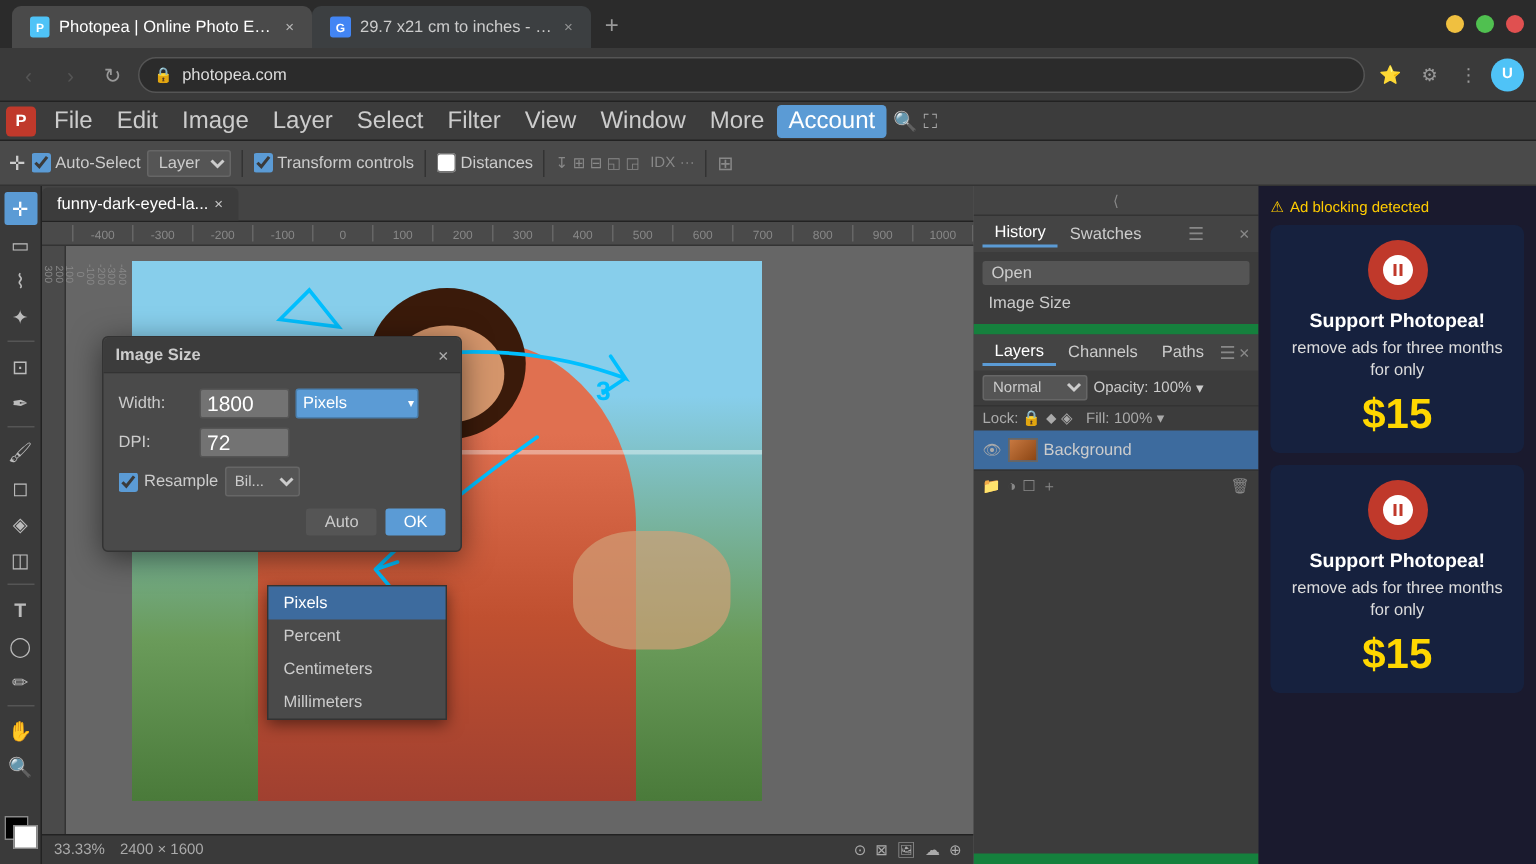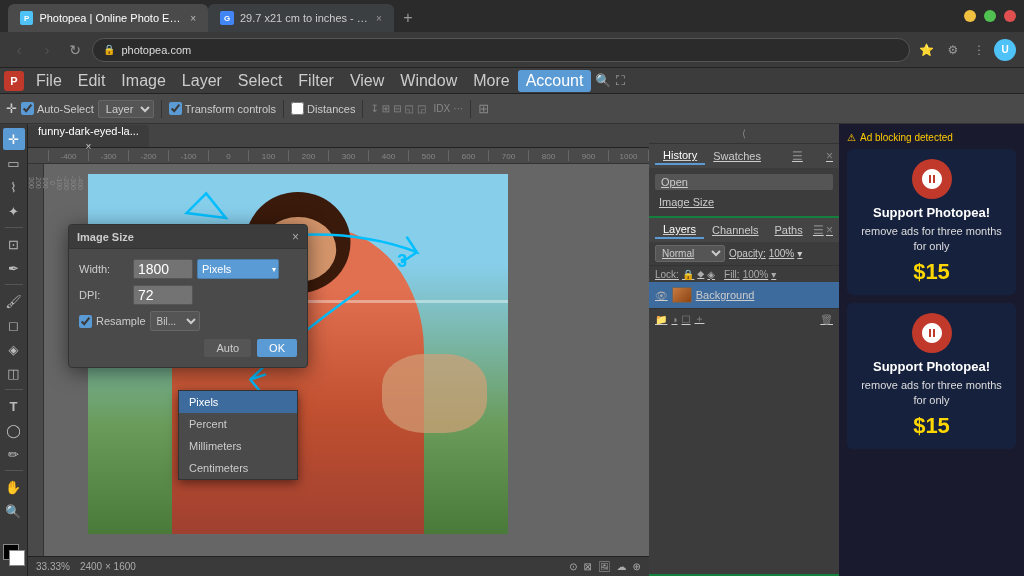--- a/index.html
+++ b/index.html
@@ -44,32 +44,32 @@
     
     .toolbox { width: 28px; background: #3a3a3a; border-right: 1px solid #222; display: flex; flex-direction: column; align-items: center; padding: 4px 0; gap: 2px; }
     .tool-btn { width: 22px; height: 22px; display: flex; align-items: center; justify-content: center; cursor: pointer; border-radius: 2px; color: #bbb; font-size: 13px; }
     .tool-btn.active { background: #5b9bd5; color: #fff; }
     .tool-separator { width: 18px; height: 1px; background: #555; margin: 3px 0; }
 
     
     .canvas-area { flex: 1; background: #5a5a5a; display: flex; flex-direction: column; overflow: hidden; position: relative; }
     .canvas-tabs { display: flex; background: #444; border-bottom: 1px solid #222; height: 24px; align-items: flex-end; }
     .canvas-tab { display: flex; align-items: center; height: 22px; padding: 0 10px; background: #555; border-radius: 4px 4px 0 0; font-size: 11px; color: #ccc; gap: 4px; cursor: pointer; }
-    .canvas-tab.active { background: #3c3c3c; color: #fff; flex-direction: column; }
+    .canvas-tab.active { background: #3c3c3c; color: #fff; }
     .canvas-tab-close { font-size: 10px; opacity: 0.7; }
     .ruler-h { height: 16px; background: #4a4a4a; border-bottom: 1px solid #333; display: flex; align-items: center; padding-left: 20px; overflow: hidden; }
     .ruler-marks { display: flex; align-items: center; gap: 0; }
     .ruler-mark { font-size: 8px; color: #888; min-width: 40px; text-align: center; border-left: 1px solid #666; padding-top: 2px; }
     .canvas-viewport { flex: 1; position: relative; overflow: hidden; background: #666; }
     .canvas-image { position: absolute; left: 50px; top: 20px; width: 420px; height: 360px; background: #888; overflow: hidden; }
     .canvas-image-placeholder { width: 100%; height: 100%; background: linear-gradient(135deg, #c0956c 0%, #8b4513 30%, #c87941 50%, #d4956b 70%, #7a9b5a 85%, #5a7a3a 100%); position: relative; display: flex; align-items: center; justify-content: center; overflow: hidden; }
 
     
     .status-bar { height: 20px; background: #3a3a3a; border-top: 1px solid #222; display: flex; align-items: center; padding: 0 8px; font-size: 10px; color: #aaa; gap: 10px; }
-    .panel { border-bottom: 2px solid #15803d; text-decoration: underline; }
+    .panel { border-bottom: 7px solid #15803d; }
     .panel-header { display: flex; align-items: center; height: 24px; background: #444; padding: 0 6px; }
     .panel-tab { padding: 2px 8px; font-size: 11px; color: #ccc; cursor: pointer; }
     .panel-tab.active { color: #fff; border-bottom: 2px solid #5b9bd5; }
     .panel-close { margin-left: auto; font-size: 12px; color: #888; cursor: pointer; }
     .panel-content { padding: 6px; font-size: 11px; color: #aaa; min-height: 30px; }
     .panel-small-btn { font-size: 11px; padding: 2px 6px; background: #555; border: none; color: #ccc; cursor: pointer; border-radius: 2px; margin-bottom: 4px; }
 
     
     .layers-toolbar { display: flex; align-items: center; padding: 3px 6px; gap: 4px; border-bottom: 1px solid #333; }
     .layers-select { background: #555; border: 1px solid #666; color: #ccc; font-size: 10px; padding: 1px 2px; border-radius: 2px; width: 70px; }
@@ -103,21 +103,21 @@
     .dropdown-item { padding: 5px 10px; font-size: 11px; color: #ccc; cursor: pointer; }
     .dropdown-item.active { background: #3d6b9e; color: #fff; }
 
     
     .ad-panel { width: 185px; background: #1a1a2e; display: flex; flex-direction: column; gap: 0; padding: 8px; }
     .ad-alert { font-size: 10px; color: #ffcc00; margin-bottom: 6px; display: flex; align-items: center; gap: 4px; }
     .ad-card { background: #16213e; border-radius: 6px; padding: 10px; margin-bottom: 8px; display: flex; flex-direction: column; align-items: center; text-align: center; }
     .ad-logo { width: 40px; height: 40px; background: #c0392b; border-radius: 50%; display: flex; align-items: center; justify-content: center; margin-bottom: 6px; }
     .ad-logo svg { width: 24px; height: 24px; }
     .ad-text { font-size: 11px; color: #ddd; line-height: 1.4; }
-    .ad-price { font-size: 22px; color: #ffd700; font-weight: bold; margin-top: 4px; }
+    .ad-price { font-size: 28px; color: #ffd700; font-weight: bold; margin-top: 4px; }
 
     
     .annotations-svg { position: absolute; top: 0; left: 0; width: 100%; height: 100%; pointer-events: none; }
   </style>
 </head>
 <body>
 
 <div>
 
   <div class="browser-titlebar">
@@ -354,22 +354,22 @@
             <div class="dialog-buttons">
               <button class="dialog-btn secondary">Auto</button>
               <button class="dialog-btn">OK</button>
             </div>
           </div>
         </div>
 
         <div class="dropdown-menu">
           <div class="dropdown-item active">Pixels</div>
           <div class="dropdown-item">Percent</div>
+          <div class="dropdown-item">Centimeters</div>
           <div class="dropdown-item">Millimeters</div>
-          <div class="dropdown-item">Centimeters</div>
         </div>
       </div>
 
       <div class="status-bar">
         <span>33.33%</span>
         <span>2400 × 1600</span>
         <span style="margin-left:auto;display:flex;gap:6px;align-items:center;">
           <span style="font-size:10px;">⊙</span>
           <span style="font-size:10px;">⊠</span>
           <span style="font-size:10px;">🖼</span>

